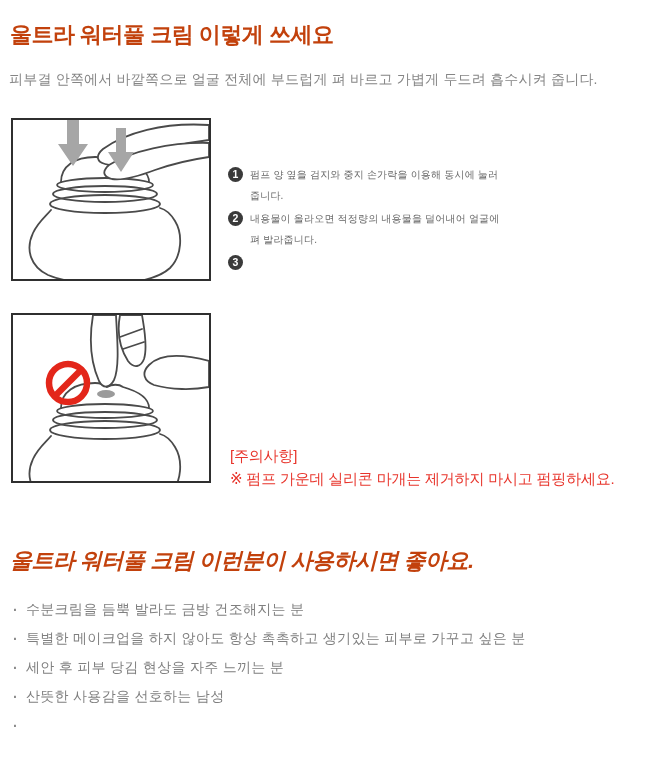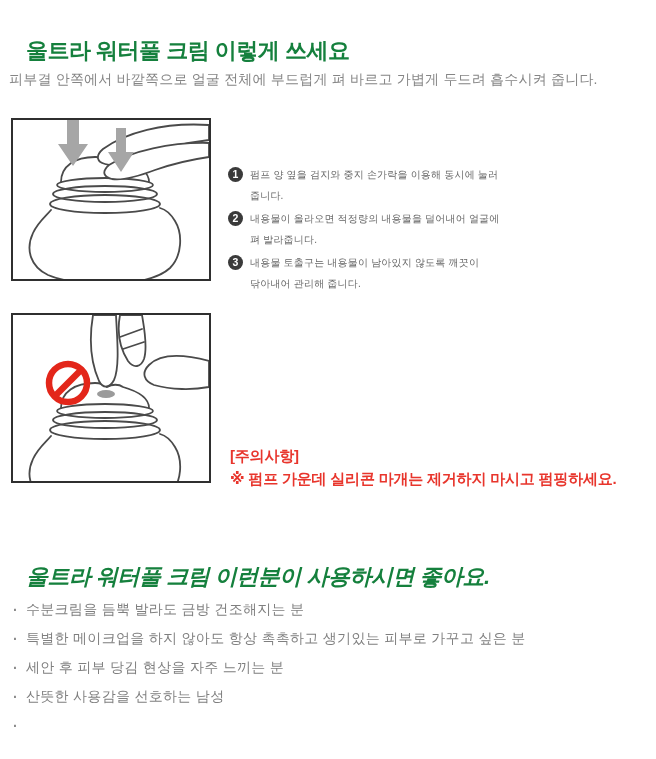--- a/index.html
+++ b/index.html
@@ -1,32 +1,32 @@
 <!DOCTYPE html>
 <html><head>
 <meta charset="utf-8">
 <style>
   html,body{margin:0;padding:0;background:#fff;}
   .page{position:relative;width:656px;height:759px;background:#ffffff;overflow:hidden;
         font-family:"Liberation Sans","DejaVu Sans",sans-serif;}
-  .title{position:absolute;left:10px;margin:16px;font-size:22px;font-weight:700;
-         color:#15803d;letter-spacing:-0.5px;white-space:nowrap;}
+  .title{position:absolute;left:10px;margin:0;font-size:22px;font-weight:700;
+         color:#c2410c;letter-spacing:-0.5px;white-space:nowrap;}
   .title-1{top:20px;}
   .title-2{top:546px;font-style:italic;}
   .subtitle{position:absolute;left:9px;top:71px;margin:0;font-size:14px;
             color:#858585;letter-spacing:0.2px;white-space:nowrap;}
   .ibox{position:absolute;left:11px;border:2px solid #2f2f2f;background:#fff;}
   .box1{top:118px;width:196px;height:159px;}
   .box2{top:313px;width:196px;height:166px;}
   .steps{position:absolute;left:228px;top:164px;width:424px;}
   .step{display:flex;align-items:flex-start;margin-bottom:2px;}
   .step-num{flex:0 0 15px;height:15px;margin:3px 7px 0 0;background:#3a3a3a;color:#ffffff;
             border-radius:50%;font-size:10.5px;line-height:15px;text-align:center;font-weight:700;}
   .step-txt{font-size:10px;line-height:21px;color:#666666;letter-spacing:0.2px;white-space:pre-line;}
-  .caution{position:absolute;left:230px;top:444px;color:#e8352c;font-weight:700;
+  .caution{position:absolute;left:230px;top:444px;color:#e8352c;font-weight:400;
            font-size:15px;line-height:23px;letter-spacing:-0.2px;}
   .bullets{position:absolute;left:13px;top:595px;}
   .bullet{display:flex;align-items:center;height:29px;font-size:14px;
           color:#7f7f7f;letter-spacing:0.3px;white-space:nowrap;}
   .bullet-dot{margin-right:8px;font-weight:700;color:#8a8a8a;}
   svg{display:block;}
 </style>
 </head>
 <body>
 
@@ -61,22 +61,20 @@
       <span class="step-txt">펌프 양 옆을 검지와 중지 손가락을 이용해 동시에 눌러
 줍니다.</span>
     </div>
     <div class="step">
       <span class="step-num">2</span>
       <span class="step-txt">내용물이 올라오면 적정량의 내용물을 덜어내어 얼굴에
 펴 발라줍니다.</span>
     </div>
     <div class="step">
       <span class="step-num">3</span>
-      <span class="step-txt">내용물 토출구는 내용물이 남아있지 않도록 깨끗이
-닦아내어 관리해 줍니다.</span>
     </div>
   </div>
 
   <div class="ibox box2">
     <svg width="196" height="166" viewBox="0 0 196 166">
       <g stroke="#4a4a4a" stroke-width="1.8" fill="none" stroke-linecap="round" stroke-linejoin="round">
         <path d="M38,121 C33,127 25,133 20,144 C12,161 18,178 35,186 C52,193 74,195 94,195 C120,195 145,190 157,179 C169,167 170,145 162,132 C156,122 151,120 147,119"></path>
         <ellipse cx="92" cy="115" rx="55" ry="9"></ellipse>
         <ellipse cx="92" cy="105" rx="52" ry="8"></ellipse>
         <ellipse cx="92" cy="96" rx="48" ry="7"></ellipse>

